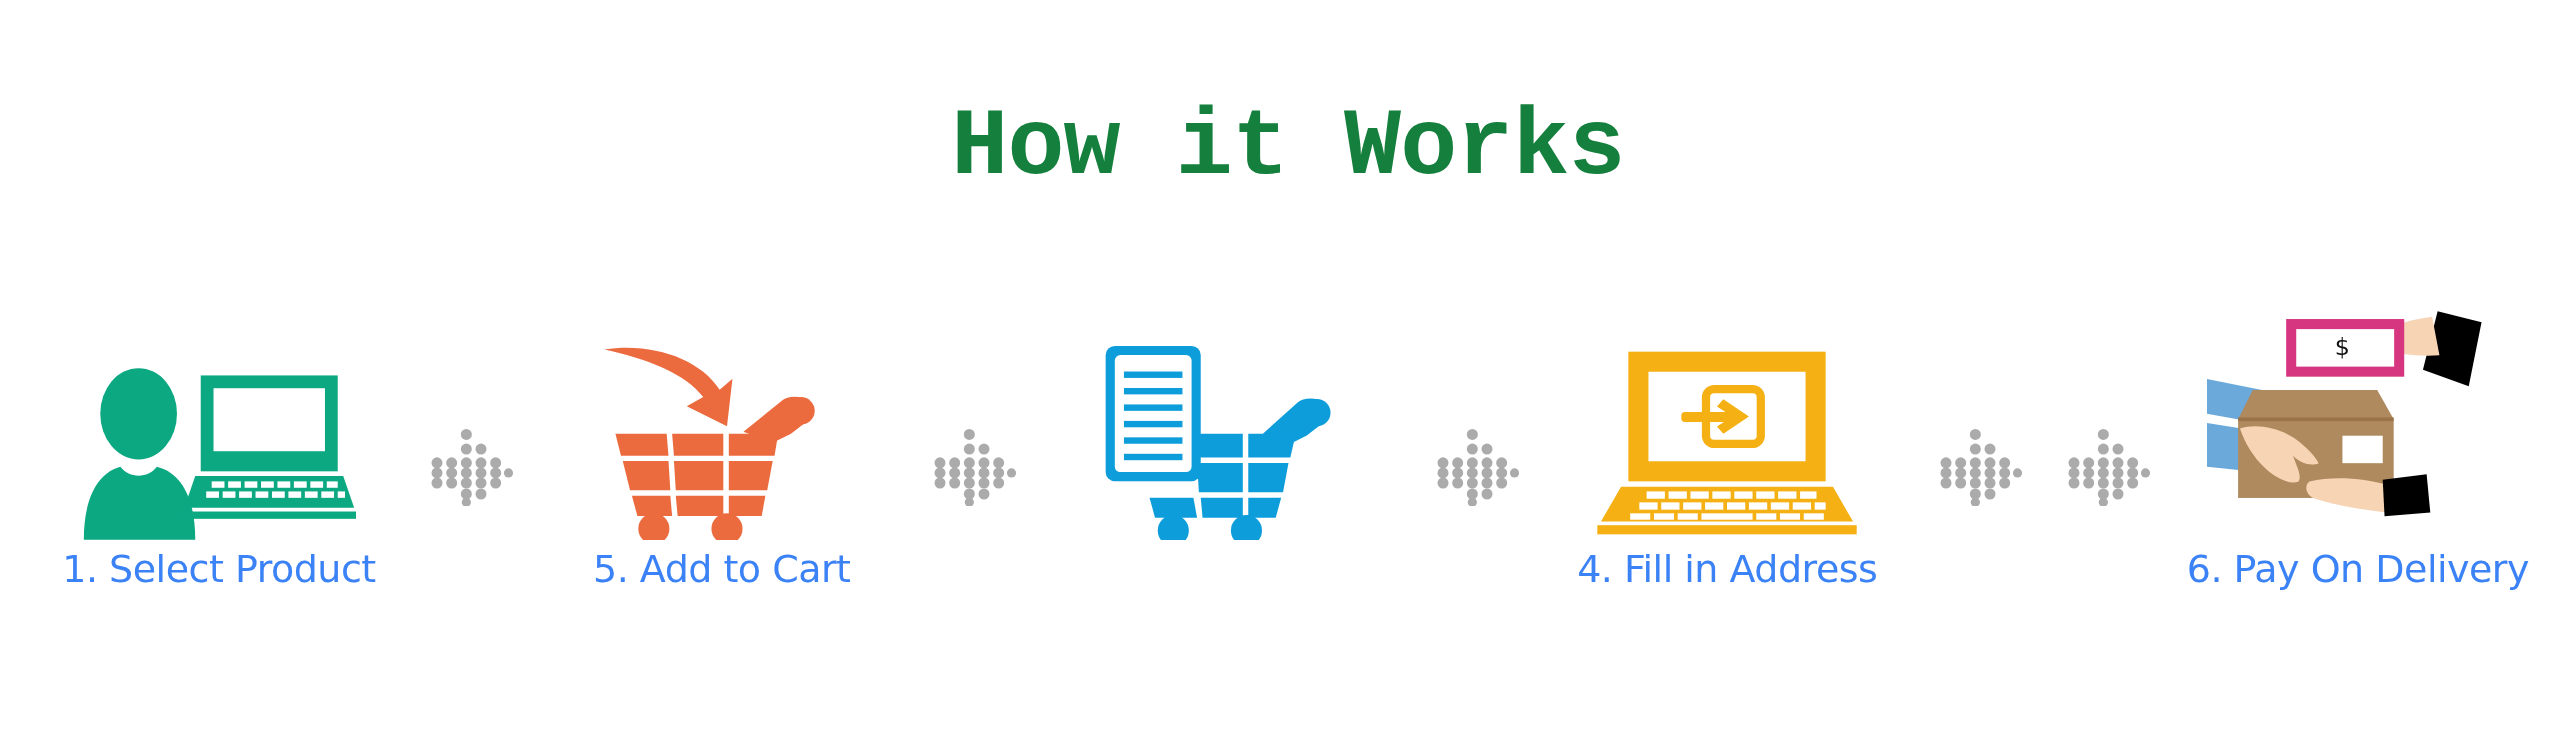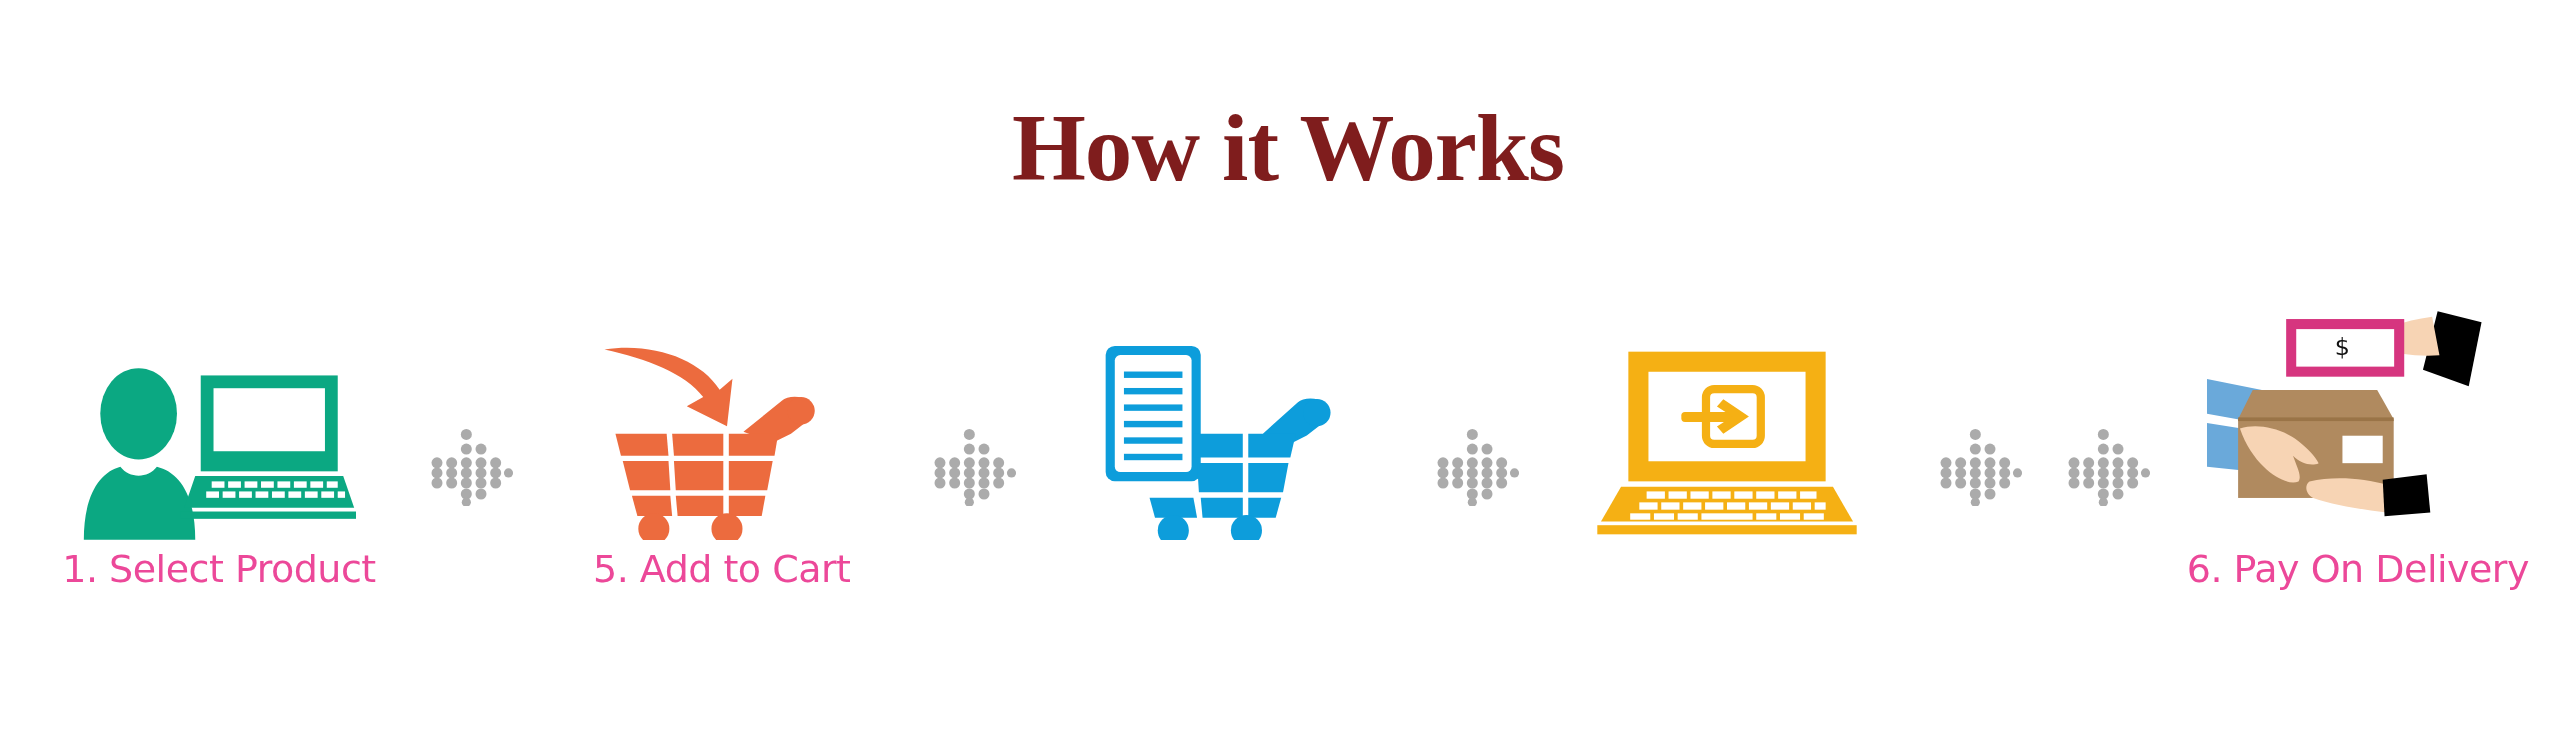--- a/index.html
+++ b/index.html
@@ -20,25 +20,25 @@
     background: #ffffff;
   }
 
   
   .title {
     position: absolute;
     top: 101px;
     left: 0;
     width: 2576px;
     text-align: center;
-    font-family: Liberation Serif, serif;
+    font-family: Liberation Mono, monospace;
     font-size: 95px;
     font-weight: bold;
     letter-spacing: -0.9px;
-    color: #7f1d1d;
+    color: #15803d;
     line-height: 1;
   }
 
   
   .steps {
     position: absolute;
     top: 302px;
     left: 46px;
     width: 2485px;
     height: 329px;
@@ -60,21 +60,21 @@
     width: 346px;
     display: flex;
     align-items: flex-end;
     justify-content: center;
   }
   .step-label {
     margin-top: 7.3px;
     font-family: "DejaVu Sans", sans-serif;
     font-size: 38px;
     font-weight: 400;
-    color: #ec4899;
+    color: #3b82f6;
     white-space: nowrap;
     letter-spacing: -0.5px;
   }
 
   
   .sep {
     width: 99px;
     height: 329px;
     display: flex;
     align-items: center;
@@ -339,20 +339,21 @@
             <rect x="96" y="183" width="22" height="7"></rect>
               <rect x="122" y="183" width="56" height="7"></rect>
             <rect x="182" y="183" width="22" height="7"></rect>
               <rect x="208" y="183" width="22" height="7"></rect>
             <rect x="234" y="183" width="22" height="7"></rect>
           </g>
 
           <rect x="8" y="196" width="284" height="10" fill="#F5B014"></rect>
         </svg>
       </div>
+      <div class="step-label">4. Fill in Address</div>
     </div>
 
     <div class="sep">
       <svg class="dotarrow" width="88" height="79" viewBox="0 0 96 86">
         <g fill="#ABABAB">
           <circle cx="44" cy="8" r="6"></circle>
           <circle cx="44" cy="24" r="6"></circle>
             <circle cx="60" cy="24" r="6"></circle>
           <circle cx="12" cy="39" r="6"></circle>
             <circle cx="28" cy="39" r="6"></circle>

